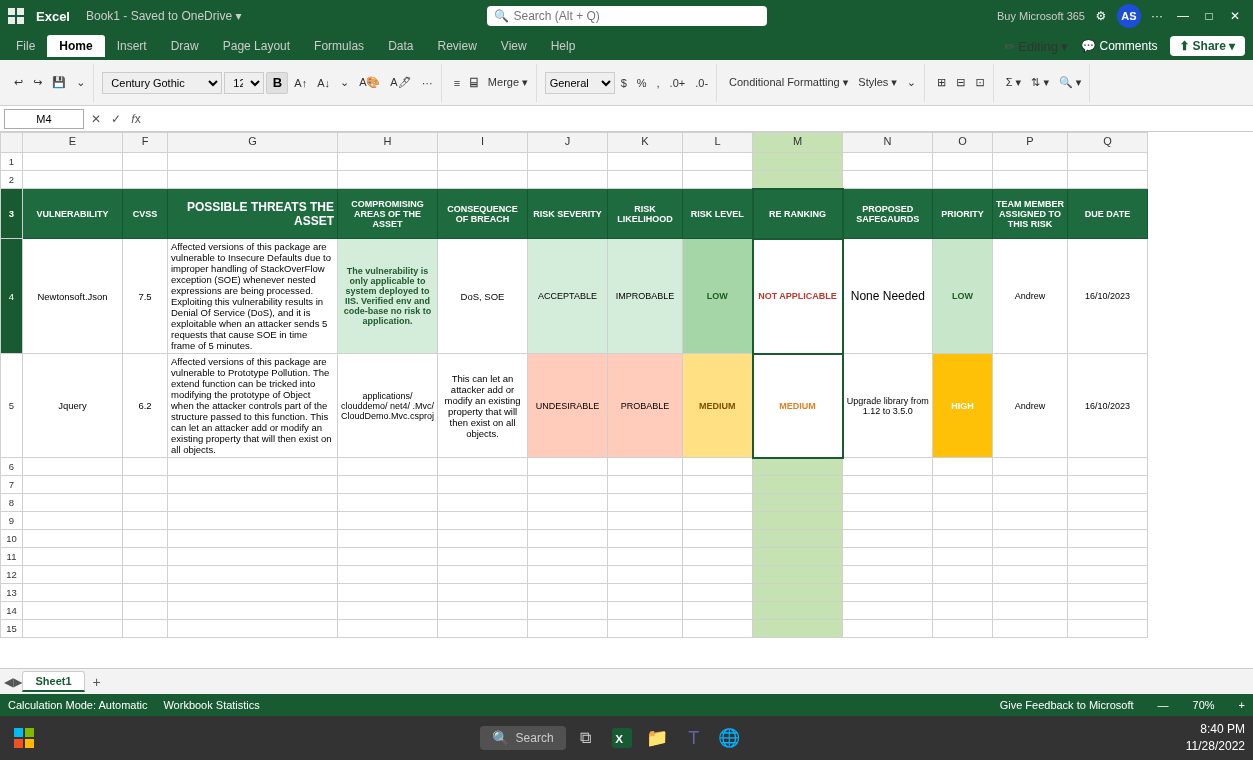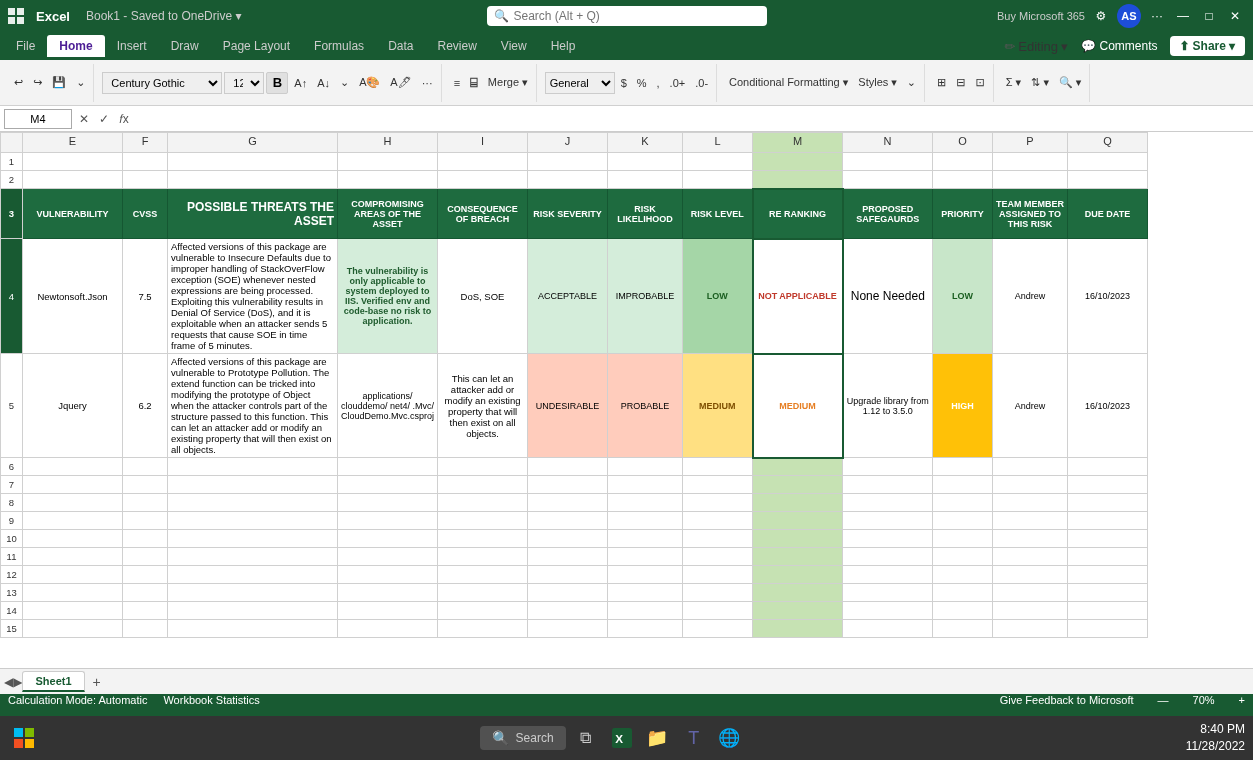--- a/index.html
+++ b/index.html
@@ -28,21 +28,21 @@
     }
     .ribbon-tab {
       padding: 4px 12px;
       font-size: 12px;
       color: #ccc;
       cursor: pointer;
       border-radius: 3px 3px 0 0;
     }
     .ribbon-tab.active {
       background: #fff;
-      color: #4c1d95;
+      color: #000000;
       font-weight: 600;
     }
 
     .ribbon-toolbar {
       background: #f3f3f3;
       border-bottom: 1px solid #d0d0d0;
       padding: 2px 6px;
       display: flex;
       align-items: center;
       gap: 4px;
@@ -84,21 +84,21 @@
     .formula-bar {
       display: flex;
       align-items: center;
       border-bottom: 1px solid #ccc;
       padding: 2px 4px;
       height: 26px;
       background: #fff;
       gap: 4px;
     }
     .name-box {
-      width: 68px; height: 20px; border: 1px solid #aaa; font-size: 11px; padding: 0 4px; text-align: center;
+      width: 80px; height: 20px; border: 1px solid #aaa; font-size: 11px; padding: 0 4px; text-align: center;
     }
     .formula-icon { font-size: 12px; cursor: pointer; color: #555; padding: 0 3px; }
     .formula-input {
       flex: 1; height: 20px; border: none; font-size: 11px; padding: 0 4px; outline: none;
     }
 
     
     .spreadsheet-container {
       display: flex;
       flex-direction: column;
@@ -161,21 +161,21 @@
     td.cell-threats { width: 170px; font-size: 9px; }
     td.cell-consequence { width: 90px; font-size: 9px; text-align: center; }
     .selected-cell { border: 2px solid #185a32 !important; }
 
     
     .status-bar {
       height: 22px;
       background: #185a32;
       color: white;
       display: flex;
-      align-items: flex-start;
+      align-items: center;
       padding: 0 8px;
       font-size: 11px;
       justify-content: space-between;
     }
     .status-left { display: flex; gap: 16px; }
     .status-right { display: flex; align-items: center; gap: 24px; }
 
     
     .taskbar {
       height: 44px;

